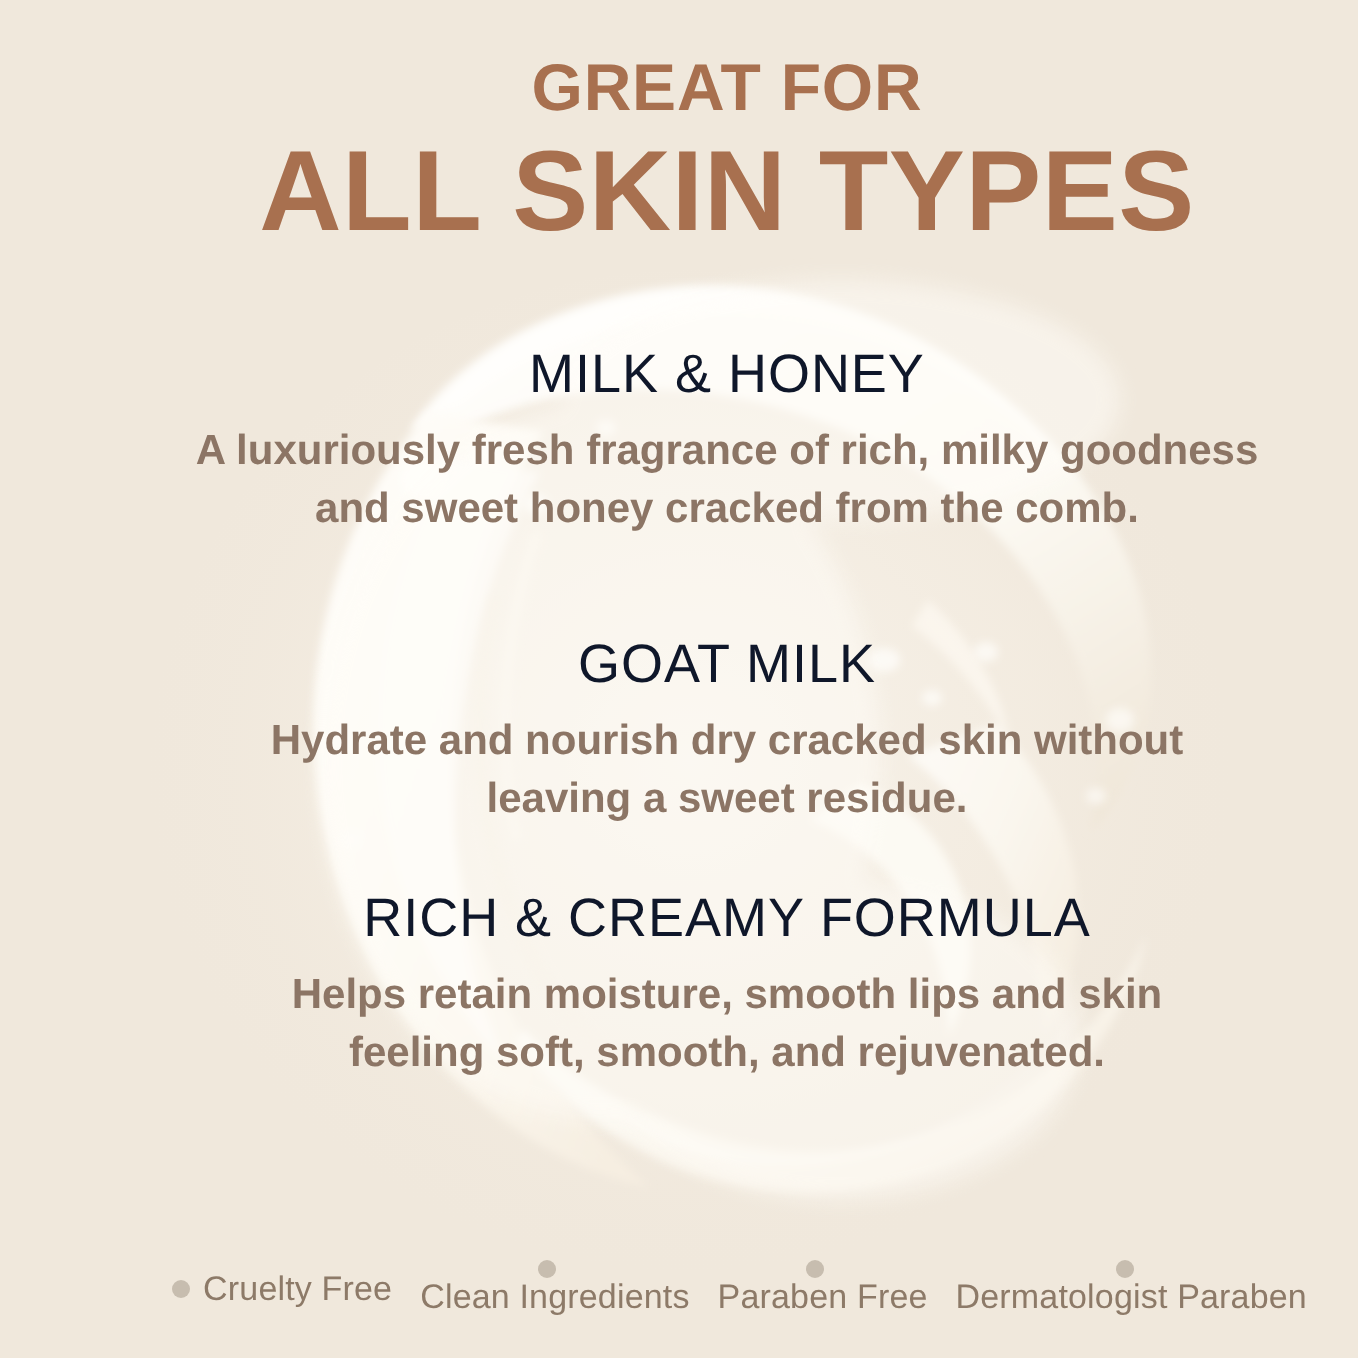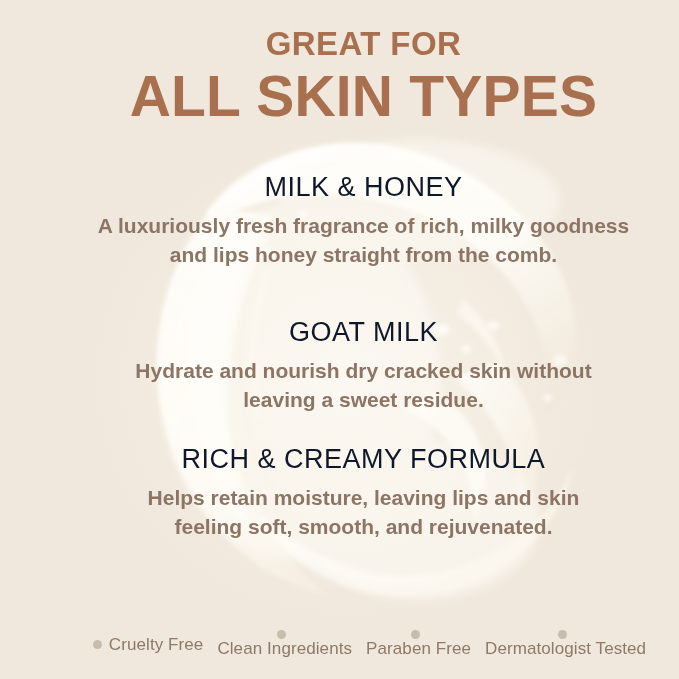--- a/index.html
+++ b/index.html
@@ -241,53 +241,53 @@
 
     <div class="hero">
       <span class="hero-kicker">GREAT FOR</span>
       <span class="hero-title">ALL SKIN TYPES</span>
     </div>
 
     <div class="feature" id="feature-milk-honey">
       <span class="feature-title">MILK &amp; HONEY</span>
       <span class="feature-desc">
         <span>A luxuriously fresh fragrance of rich, milky goodness</span><br>
-        <span>and lips honey straight from the comb.</span>
+        <span>and sweet honey cracked from the comb.</span>
       </span>
     </div>
 
     <div class="feature" id="feature-goat-milk">
       <span class="feature-title">GOAT MILK</span>
       <span class="feature-desc">
         <span>Hydrate and nourish dry cracked skin without</span><br>
         <span>leaving a sweet residue.</span>
       </span>
     </div>
 
     <div class="feature" id="feature-rich-creamy">
       <span class="feature-title">RICH &amp; CREAMY FORMULA</span>
       <span class="feature-desc">
-        <span>Helps retain moisture, leaving lips and skin</span><br>
+        <span>Helps retain moisture, smooth lips and skin</span><br>
         <span>feeling soft, smooth, and rejuvenated.</span>
       </span>
     </div>
 
     <div class="badges">
       <span class="badge">
         <span class="badge-dot"></span>
         <span>Cruelty Free</span>
       </span>
       <span class="badge">
         <span class="badge-dot"></span>
         <span>Clean Ingredients</span>
       </span>
       <span class="badge">
         <span class="badge-dot"></span>
         <span>Paraben Free</span>
       </span>
       <span class="badge">
         <span class="badge-dot"></span>
-        <span>Dermatologist Tested</span>
+        <span>Dermatologist Paraben</span>
       </span>
     </div>
 
   </div>
 </div>
 
 </body></html>

